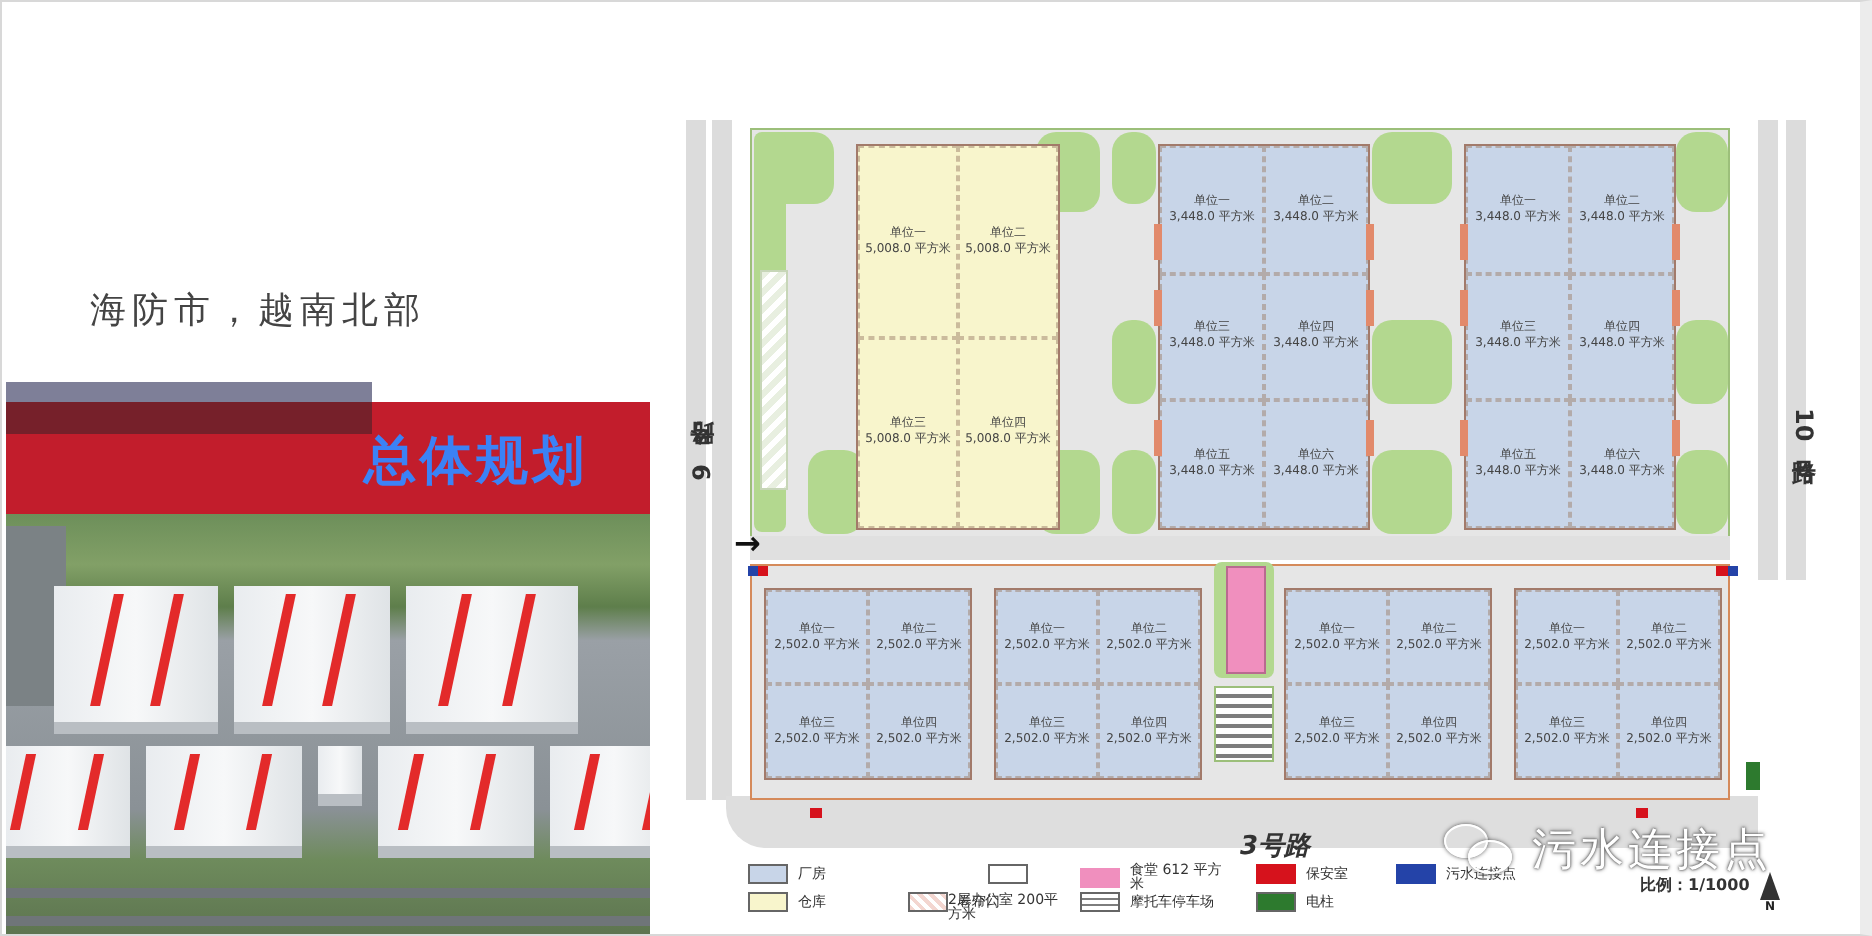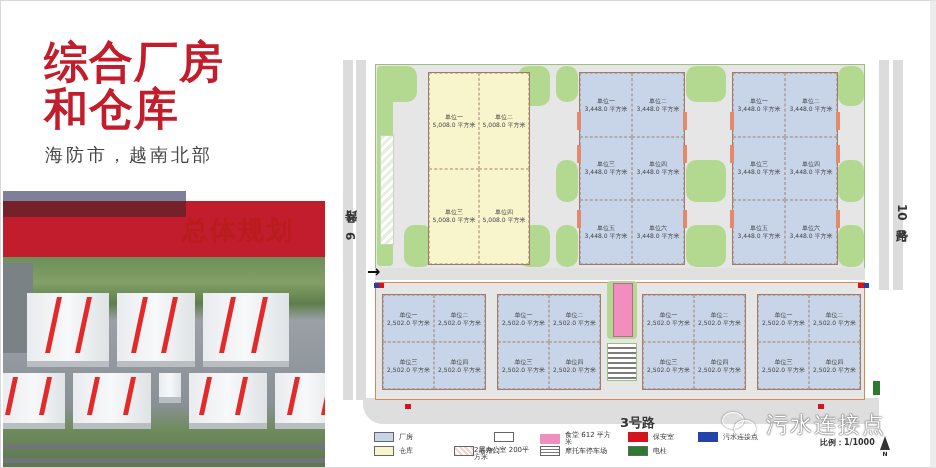--- a/index.html
+++ b/index.html
@@ -8,21 +8,21 @@
 
   .frame-border { position: absolute; left: 0; top: 0; width: 936px; height: 468px; border: 1px solid #d8d8d8; border-right: 6px solid #ececec; pointer-events: none; z-index: 50; }
 
   
   .left-panel { position: absolute; left: 0; top: 0; width: 330px; height: 468px; }
   .title { position: absolute; left: 44px; top: 38px; color: #c31d2b; font-weight: bold; font-size: 44px; line-height: 47px; letter-spacing: 1px; font-family: "DejaVu Sans", sans-serif; }
   .subtitle { position: absolute; left: 45px; top: 143px; color: #444; font-size: 18px; letter-spacing: 3px; font-family: "DejaVu Serif", serif; }
   .band-gray { position: absolute; left: 3px; top: 191px; width: 183px; height: 26px; background: #7e7f98; }
   .band-red { position: absolute; left: 3px; top: 201px; width: 322px; height: 56px; background: #c21d2c; }
   .band-dark { position: absolute; left: 3px; top: 201px; width: 183px; height: 16px; background: #76202a; }
-  .section-title { position: absolute; left: 182px; top: 213px; color: #b91c1c; font-weight: bold; font-size: 26px; letter-spacing: 2px; }
+  .section-title { position: absolute; left: 182px; top: 213px; color: #3b82f6; font-weight: bold; font-size: 26px; letter-spacing: 2px; }
 
   .photo { position: absolute; left: 3px; top: 257px; width: 322px; height: 211px; background: linear-gradient(#6d8f5a 0%, #82a067 12%, #5e7e4b 22%, #9aa0a6 30%, #8a9196 70%, #6e8b5c 82%, #5d7450 100%); overflow: hidden; }
   .photo .row { position: absolute; display: flex; gap: 8px; }
   .photo .bld { background: linear-gradient(90deg, #e9ecef, #f7f8f9 50%, #dfe3e6); position: relative; border-bottom: 6px solid #b9bec3; }
   .photo .stripe { position: absolute; top: 4px; bottom: 8px; width: 5px; background: #e32a2a; transform: skewX(-12deg); }
   .photo .road { position: absolute; left: 0; width: 322px; height: 5px; background: #6f7579; }
   .road-v { position: absolute; background: #dcdcdc; }
   .road-label-v { position: absolute; font-weight: bold; font-size: 12px; color: #333; writing-mode: vertical-rl; }
   .site { position: absolute; background: #e6e6e6; border: 1px solid #9cbf7a; }
   .green { position: absolute; background: #b3d88f; border-radius: 10px; }
@@ -30,45 +30,41 @@
   .bldg.factory { background: #c8d5e8; }
   .bldg.warehouse { background: #f8f5cc; }
   .cell { display: flex; flex-direction: column; align-items: center; justify-content: center; font-size: 6px; color: #444; line-height: 8px; border: 0.5px dashed rgba(160,130,110,0.5); }
   .dock { position: absolute; width: 4px; height: 18px; background: #e28a6b; }
   .canteen { position: absolute; background: #f08fbe; border: 1px solid #b96a90; }
   .moto { position: absolute; background: repeating-linear-gradient(#ffffff 0 3px, #7d7d7d 3px 5px); border: 1px solid #9cbf7a; }
   .guard { position: absolute; width: 6px; height: 5px; background: #d6121c; }
   .sewer { position: absolute; width: 5px; height: 5px; background: #2443a8; }
   .pole { position: absolute; width: 7px; height: 14px; background: #2d7a2e; }
   .arrow { position: absolute; font-size: 16px; font-weight: bold; color: #111; }
-  .road-h-label { position: absolute; font-weight: bold; font-size: 13px; color: #333; }
+  .road-h-label { position: absolute; font-weight: bold; font-size: 13px; color: #333; font-style: italic; }
 
   
   .legend { position: absolute; left: 374px; top: 432px; width: 520px; height: 34px; }
   .lg { position: absolute; display: flex; align-items: center; gap: 5px; font-size: 7px; color: #333; }
   .sw { width: 20px; height: 10px; border: 1px solid #666; }
   .scale { position: absolute; left: 820px; top: 437px; font-size: 8px; font-weight: bold; color: #333; }
   .north { position: absolute; left: 878px; top: 436px; width: 14px; height: 24px; text-align: center; font-size: 6px; font-weight: bold; color: #222; }
   .north .tri { width: 0; height: 0; margin: 0 auto; border-left: 5px solid transparent; border-right: 5px solid transparent; border-bottom: 14px solid #333; }
 
   .watermark { position: absolute; left: 722px; top: 410px; display: flex; align-items: center; gap: 6px; color: #ffffff; font-size: 22px; text-shadow: 0 0 2px #555, 0 0 1px #333; letter-spacing: 2px; }
   .wechat { width: 38px; height: 26px; position: relative; }
   .wechat .b1 { position: absolute; left: 0; top: 0; width: 22px; height: 17px; border: 1.5px solid #fff; border-radius: 50%; box-shadow: 0 0 2px #555; }
   .wechat .b2 { position: absolute; left: 12px; top: 8px; width: 22px; height: 17px; border: 1.5px solid #fff; border-radius: 50%; box-shadow: 0 0 2px #555; }
 </style>
 </head>
 <body>
 
 <div class="frame-border"></div>
 
 <div class="left-panel">
-  <div class="title">
-    <div>综合厂房</div>
-    <div>和仓库</div>
-  </div>
   <div class="subtitle">海防市，越南北部</div>
   <div class="band-red"></div>
   <div class="band-gray"></div>
   <div class="band-dark"></div>
   <div class="section-title">总体规划</div>
 
   <div class="photo">
     <div class="road" style="top:6px; left:0; width:30px; height:90px; background:#7b8285;"></div>
     <div class="row" style="left:24px; top:36px;">
       <div class="bld" style="width:82px; height:74px;">

